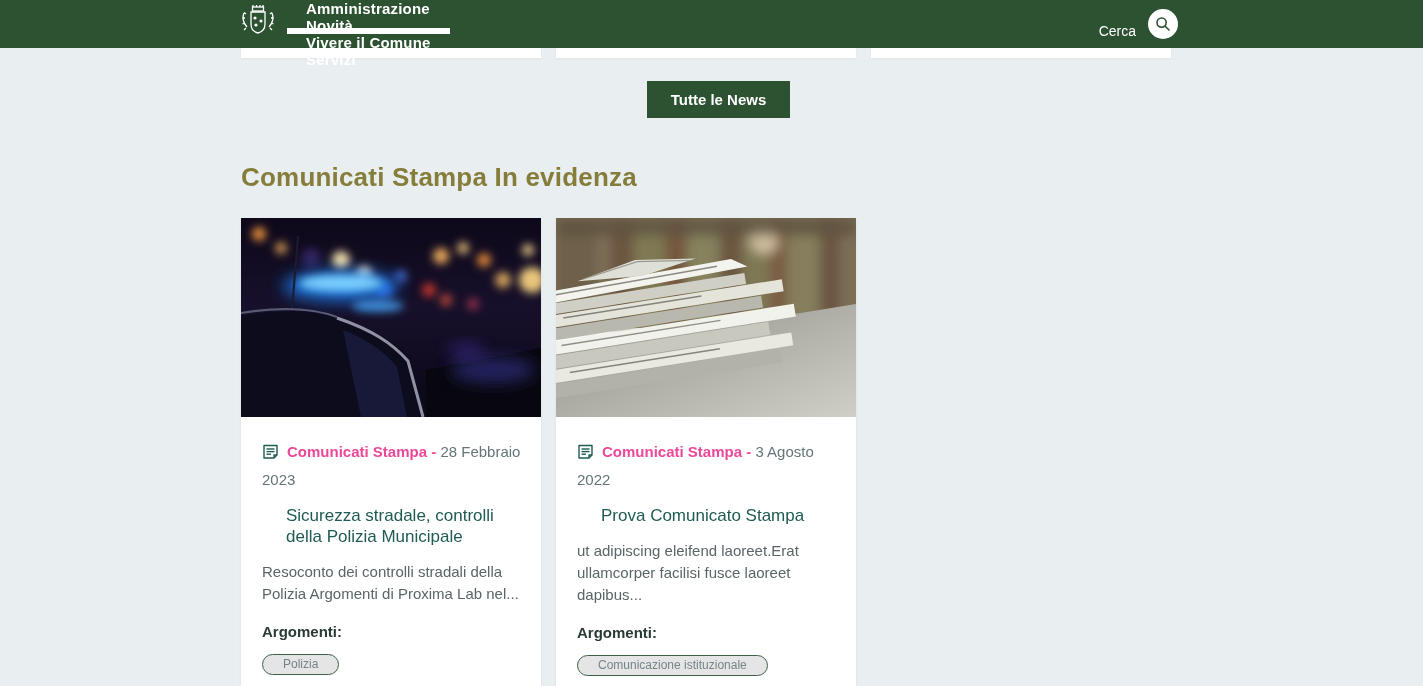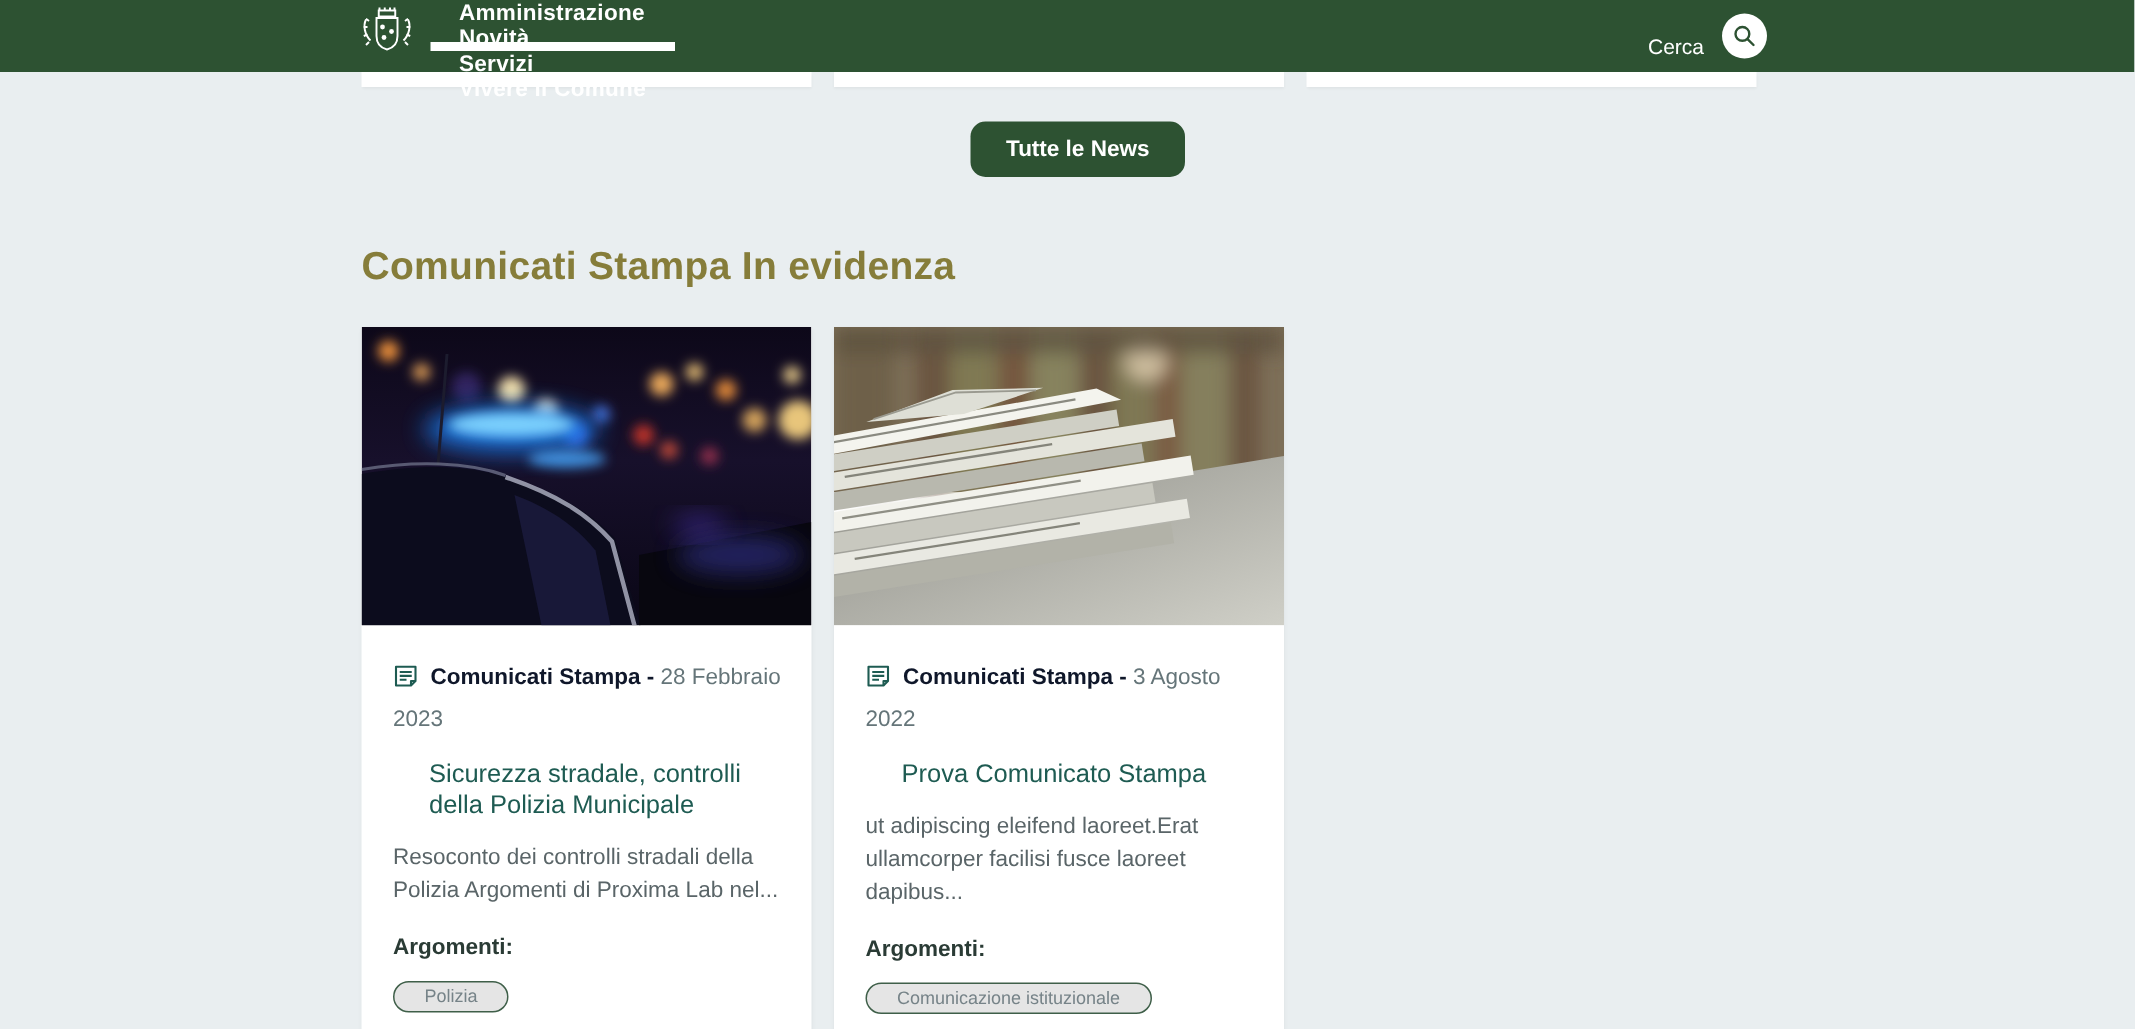--- a/index.html
+++ b/index.html
@@ -45,42 +45,42 @@
   .card-remnant {
     position:absolute; top:48px; height:10px; width:300px; background:#ffffff;
     box-shadow:0 1px 2px rgba(0,0,0,0.05);
   }
   .remnant-1 { left:0; }
   .remnant-2 { left:315px; }
   .remnant-3 { left:630px; }
 
   .allnews-wrap { position:absolute; top:81px; left:0; width:100%; display:flex; justify-content:center; }
   .allnews-btn {
-    background:#2d5232; color:#ffffff; border:none; border-radius:10px;
+    background:#2d5232; color:#ffffff; border:none; border-radius:0;
     height:37px; padding:0 24px; font-size:15px; font-weight:700;
     font-family:"Liberation Sans", sans-serif; cursor:pointer;margin-left:25px;
   }
 
   .section-heading {
     position:absolute; top:162px; left:0;
     font-size:26px; font-weight:700; color:#867d3a; letter-spacing:0.2px;
   }
 
   .cards-row { position:absolute; top:218px; left:0; display:flex; gap:15px; align-items:flex-start; }
   .press-card {
     width:300px; background:#ffffff; box-shadow:0 1px 3px rgba(0,0,0,0.06);
   }
   .press-card.tall { min-height:470px; }
   .card-img { width:300px; height:199px; display:block; overflow:hidden; }
   .card-img svg { display:block; }
   .card-body { padding:22px 20px 18px 21px; }
 
   .card-meta { font-size:15px; line-height:25px; color:#657579; margin-bottom:13px; }
   .meta-icon { display:inline-block; vertical-align:-3px; margin-right:8px; }
-  .meta-cat { color:#0f172a; font-weight:700; }
+  .meta-cat { color:#ec4899; font-weight:700; }
   .card-title {
     font-size:17px; font-weight:400; color:#1e5b52; line-height:21px;
     margin-bottom:14px; cursor:pointer;margin-left:24px;
   }
   .card-excerpt { font-size:15px; color:#5a6568; line-height:22px; margin-bottom:18px; }
   .topics-label { font-size:15px; font-weight:700; color:#2a3b35; margin-bottom:14px; }
   .tag-pill {
     display:inline-block; border:1px solid #3f5f49; border-radius:12px;
     padding:2px 20px 3px 20px; font-size:12px; color:#768388; cursor:pointer;
     background:#e5e5e5;
@@ -100,22 +100,22 @@
       <rect x="11.5" y="3" width="11" height="4" fill="none"></rect>
       <path d="M12 3 v-2 M15.5 3 v-2 M19 3 v-2 M22 3 v-2"></path>
       <circle cx="14" cy="14" r="1.6" fill="#ffffff" stroke="none"></circle>
       <circle cx="20" cy="17" r="1.6" fill="#ffffff" stroke="none"></circle>
       <circle cx="15" cy="21" r="1.6" fill="#ffffff" stroke="none"></circle>
     </svg>
   </span>
   <nav class="main-nav">
     <a class="nav-item">Amministrazione</a>
     <a class="nav-item active">Novità</a>
+    <a class="nav-item">Vivere il Comune</a>
     <a class="nav-item">Servizi</a>
-    <a class="nav-item">Vivere il Comune</a>
   </nav>
   <div class="header-search">
     <span class="search-label">Cerca</span>
     <span class="search-circle">
       <svg width="16" height="16" viewBox="0 0 16 16" fill="none" stroke="#2d5232" stroke-width="1.6" stroke-linecap="round">
         <circle cx="6.6" cy="6.6" r="4.6"></circle>
         <line x1="10.2" y1="10.2" x2="14" y2="14"></line>
       </svg>
     </span>
   </div>

